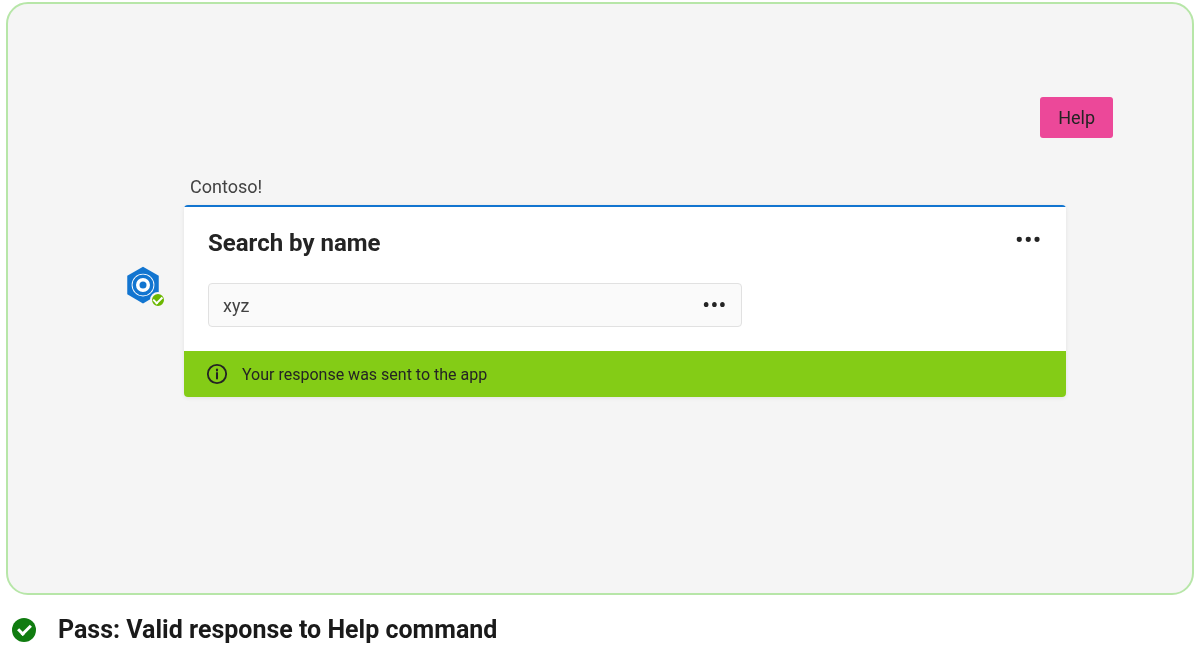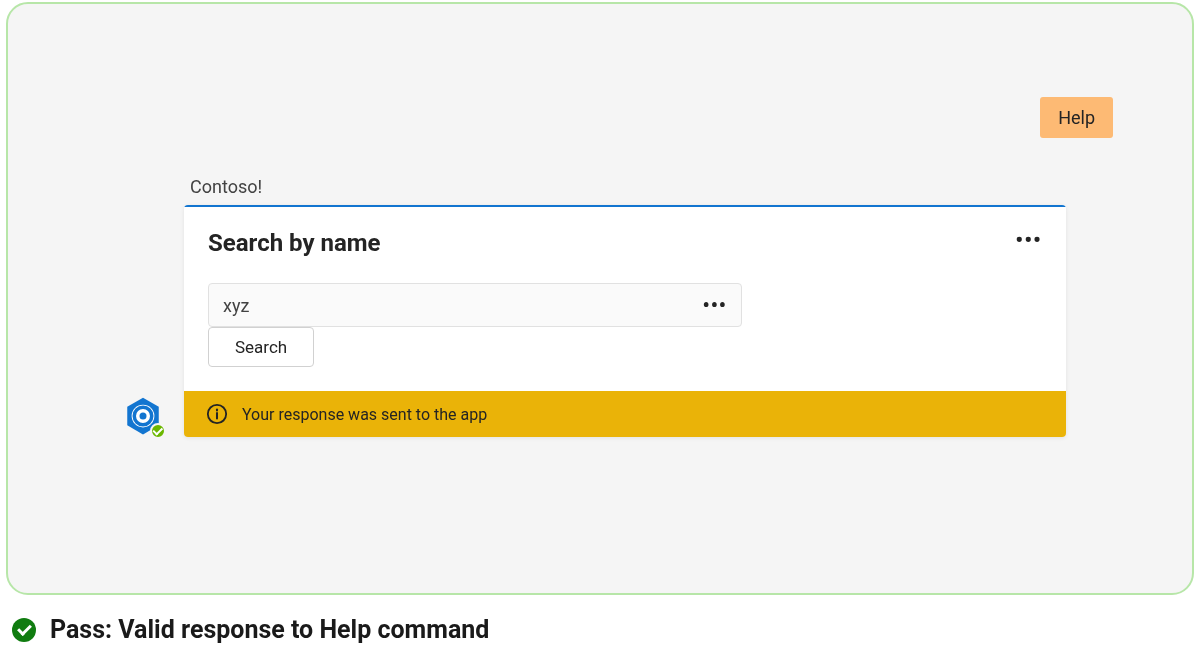--- a/index.html
+++ b/index.html
@@ -21,33 +21,33 @@
       width: 1188px;
       height: 593px;
       border: 2px solid #b7e6a8;
       border-radius: 22px;
       background: #f5f5f5;
     }
     .help-pill {
       position: absolute;
       top: 93px;
       right: 79px;
-      background: #fdba74;
+      background: #ec4899;
       padding: 10px 18px;
       font-size: 18px;
       color: #242424;
       border-radius: 3px;
     }
     .message-row {
       position: absolute;
       top: 168px;
       left: 114px;
       width: 944px;
       display: flex;
-      align-items: flex-end;
+      align-items: center;
     }
     .avatar-wrap {
       width: 42px;
       height: 42px;
       position: relative;
       flex-shrink: 0;
       margin-right: 20px;
     }
     .avatar-svg {
       width: 42px;
@@ -148,42 +148,42 @@
       border: 1px solid #d1d1d1;
       background: #ffffff;
       border-radius: 4px;
       padding: 9px 26px;
       font-size: 17px;
       color: #242424;
       cursor: pointer;
       font-family: inherit;
     }
     .card-footer {
-      background: #eab308;
+      background: #84cc16;
       display: flex;
       align-items: center;
       padding: 12px 22px;
       gap: 14px;
     }
     .info-icon {
       width: 22px;
       height: 22px;
       flex-shrink: 0;
     }
     .footer-text {
       font-size: 16px;
       color: #242424;
     }
     .result-row {
       position: absolute;
       top: 615px;
       left: 12px;
       display: flex;
       align-items: center;
-      gap: 14px;
+      gap: 22px;
     }
     .pass-icon {
       width: 24px;
       height: 24px;
       border-radius: 50%;
       background: #107c10;
       display: flex;
       align-items: center;
       justify-content: center;
     }
@@ -231,21 +231,20 @@
 
         <div class="card-body">
           <div class="more-top">•••</div>
           <div class="card-title">Search by name</div>
 
           <div class="search-input-row">
             <input type="text" value="xyz" style="">
             <span class="input-more">•••</span>
           </div>
 
-          <button class="search-button">Search</button>
         </div>
 
         <div class="card-footer">
           <svg class="info-icon" viewBox="0 0 24 24">
             <circle cx="12" cy="12" r="10" fill="none" stroke="#242424" stroke-width="2"></circle>
             <line x1="12" y1="7" x2="12" y2="8.2" stroke="#242424" stroke-width="2.2" stroke-linecap="round"></line>
             <line x1="12" y1="11" x2="12" y2="17" stroke="#242424" stroke-width="2.2" stroke-linecap="round"></line>
           </svg>
           <div class="footer-text">Your response was sent to the app</div>
         </div>

